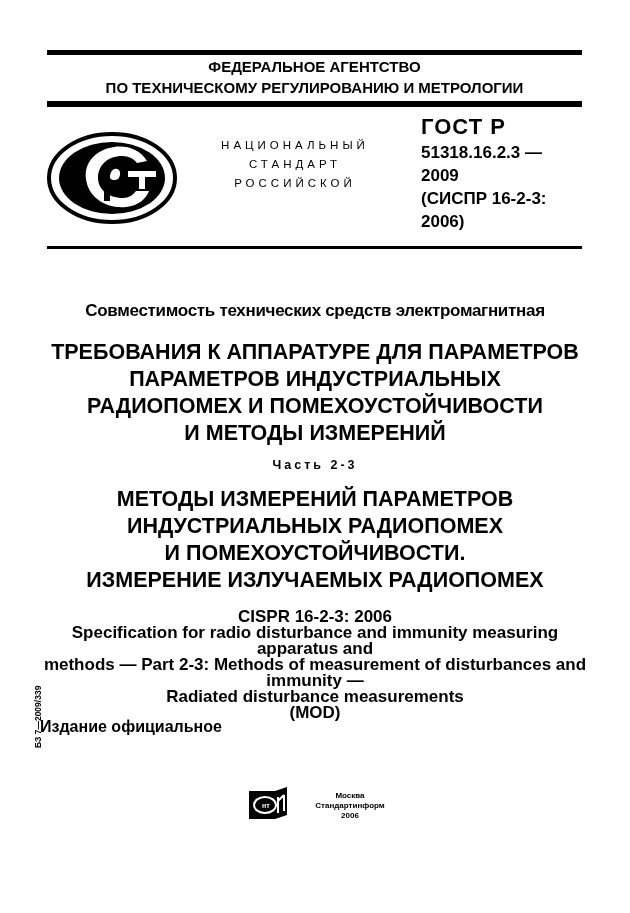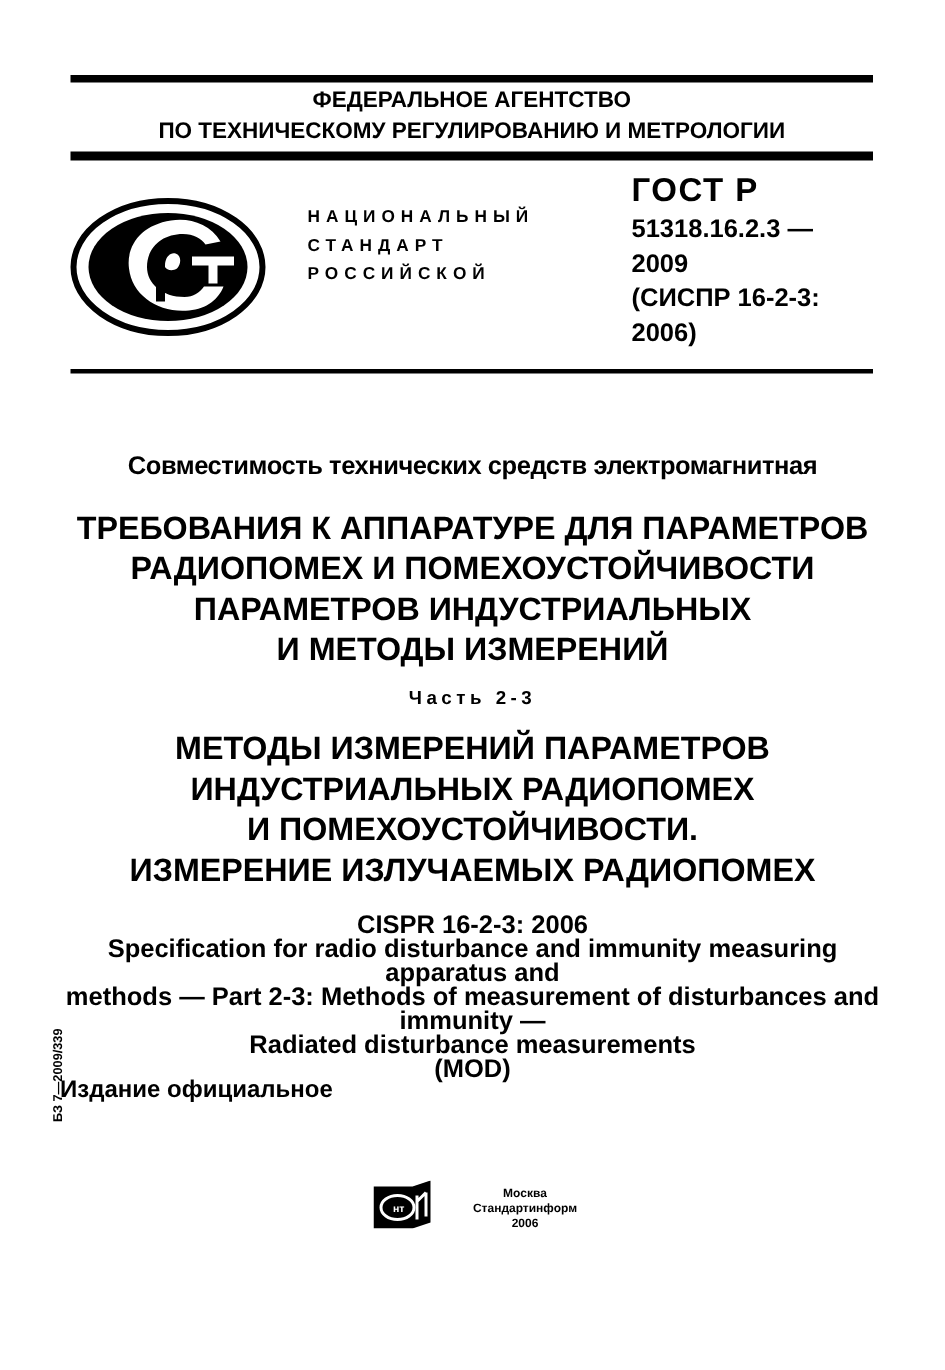--- a/index.html
+++ b/index.html
@@ -1,21 +1,21 @@
 <!DOCTYPE html>
 <html><head>
 <meta charset="utf-8">
 <style>
   html, body { margin: 0; padding: 0; background: #ffffff; }
   body { width: 630px; height: 913px; position: relative; overflow: hidden;
          font-family: "Liberation Sans", sans-serif; color: #000; }
   .abs { position: absolute; }
   .bar { position: absolute; left: 47px; width: 535px; background: #000; }
   .agency { left: 47px; width: 535px; font-weight: bold; font-size: 15px; text-align: center; line-height: 12px; }
-  .nat { left: 205px; width: 180px; text-align: left; font-weight: bold; font-size: 11.5px;
+  .nat { left: 205px; width: 180px; text-align: center; font-weight: normal; font-size: 11.5px;
          letter-spacing: 4px; line-height: 19px; }
   .gost { left: 421px; font-weight: bold; font-size: 17px; line-height: 23px; }
   .gost .big { font-size: 22px; letter-spacing: 1px; line-height: 28px; display: block; }
   .gost span { display: block; }
   .subtitle { left: 30px; width: 570px; text-align: center; font-weight: bold; font-size: 17px; letter-spacing: -0.3px; }
   .title1 { left: 30px; width: 570px; text-align: center; font-weight: bold; font-size: 21.5px; line-height: 27px; }
   .title1 span { display: block; }
   .part { left: 30px; width: 570px; text-align: center; font-weight: bold; font-size: 12.5px; letter-spacing: 3px; }
   .cispr { left: 40px; width: 550px; text-align: center; font-weight: bold; font-size: 17px; line-height: 16px; }
   .cispr span { display: block; }
@@ -61,22 +61,22 @@
   <span>(СИСПР 16-2-3:</span>
   <span>2006)</span>
 </div>
 
 <div class="bar" style="top:246px;height:3px;"></div>
 
 <div class="abs subtitle" style="top:301px;">Совместимость технических средств электромагнитная</div>
 
 <div class="abs title1" style="top:339px;">
   <span>ТРЕБОВАНИЯ К АППАРАТУРЕ ДЛЯ ПАРАМЕТРОВ</span>
+  <span>ПАРАМЕТРОВ ИНДУСТРИАЛЬНЫХ</span>
   <span>РАДИОПОМЕХ И ПОМЕХОУСТОЙЧИВОСТИ</span>
-  <span>ПАРАМЕТРОВ ИНДУСТРИАЛЬНЫХ</span>
   <span>И МЕТОДЫ ИЗМЕРЕНИЙ</span>
 </div>
 
 <div class="abs part" style="top:458px;">Часть 2-3</div>
 
 <div class="abs title1" style="top:486px;">
   <span>МЕТОДЫ ИЗМЕРЕНИЙ ПАРАМЕТРОВ</span>
   <span>ИНДУСТРИАЛЬНЫХ РАДИОПОМЕХ</span>
   <span>И ПОМЕХОУСТОЙЧИВОСТИ.</span>
   <span>ИЗМЕРЕНИЕ ИЗЛУЧАЕМЫХ РАДИОПОМЕХ</span>

